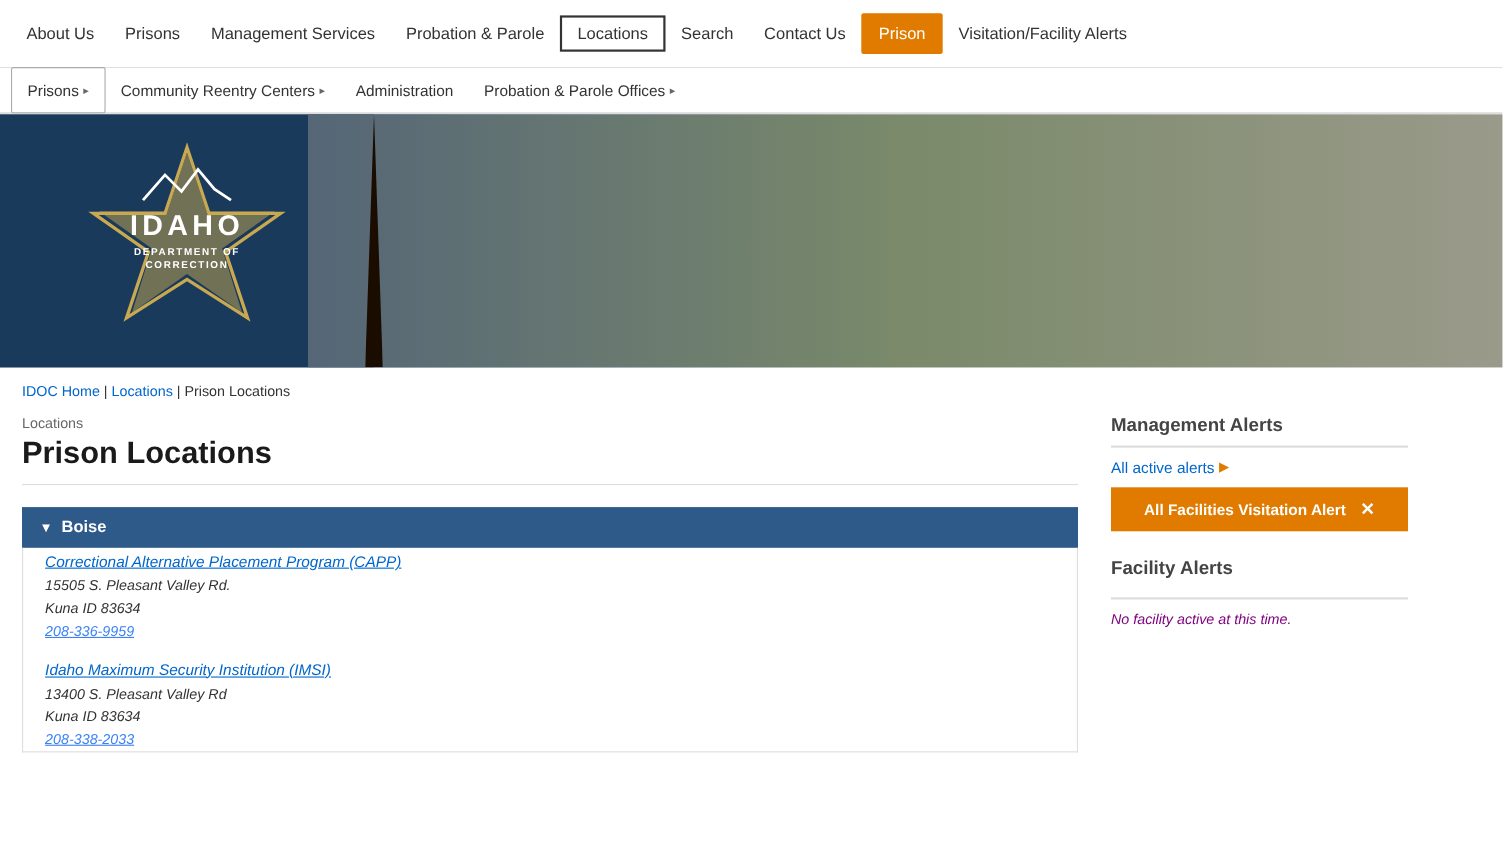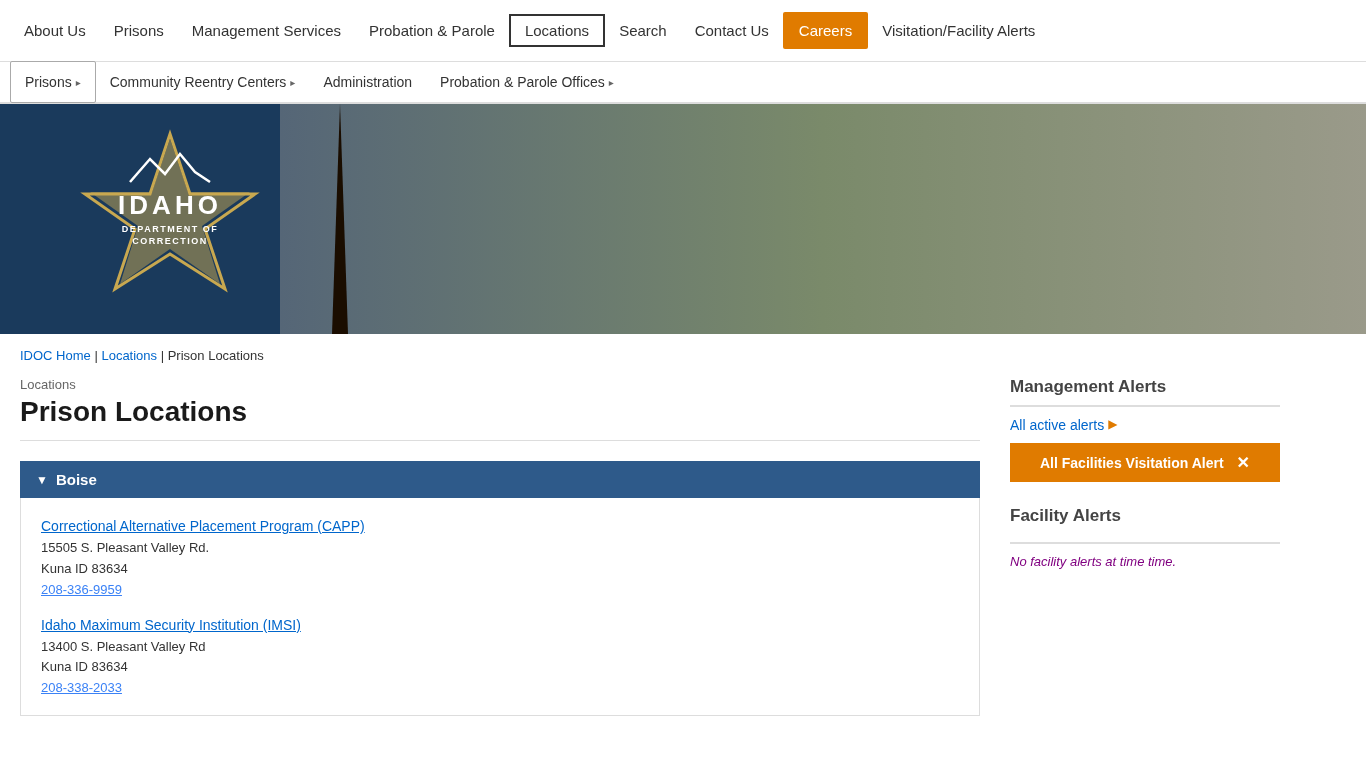--- a/index.html
+++ b/index.html
@@ -141,21 +141,22 @@
       font-weight: bold;
       cursor: pointer;
     }
     .section-header .toggle-arrow {
       margin-right: 8px;
       font-size: 12px;
     }
     .section-body {
       border: 1px solid #ddd;
       border-top: none;
-      padding: 20px 20px;
+      padding: 4px 20px;
+      font-style: italic;
     }
     .facility-entry {
       margin-bottom: 20px;
     }
     .facility-entry:last-child { margin-bottom: 0; }
     .facility-name {
       color: #0066cc;
       text-decoration: underline;
       cursor: pointer;
       font-size: 14px;
@@ -261,21 +262,21 @@
 
 <nav>
   <div class="top-nav">
     <a href="#">About Us</a>
     <a href="#">Prisons</a>
     <a href="#">Management Services</a>
     <a href="#">Probation &amp; Parole</a>
     <a href="#" class="locations-btn">Locations</a>
     <a href="#">Search</a>
     <a href="#">Contact Us</a>
-    <a href="#" class="careers-btn">Careers</a>
+    <a href="#" class="careers-btn">Prison</a>
     <a href="#">Visitation/Facility Alerts</a>
   </div>
 </nav>
 
 <nav>
   <div class="sub-nav">
     <a href="#" class="active">
       <span>Prisons</span>
       <span class="arrow">▸</span>
     </a>
@@ -364,16 +365,16 @@
         <span class="alert-arrow">▶</span>
       </a>
       <div class="alert-banner">
         <span>All Facilities Visitation Alert</span>
         <span class="dismiss">✕</span>
       </div>
     </div>
 
     <div class="sidebar-section">
       <div class="facility-alerts-title">Facility Alerts</div>
-      <p class="no-alerts">No facility alerts at time time.</p>
+      <p class="no-alerts">No facility active at this time.</p>
     </div>
   </div>
 </div>
 
 </body></html>

